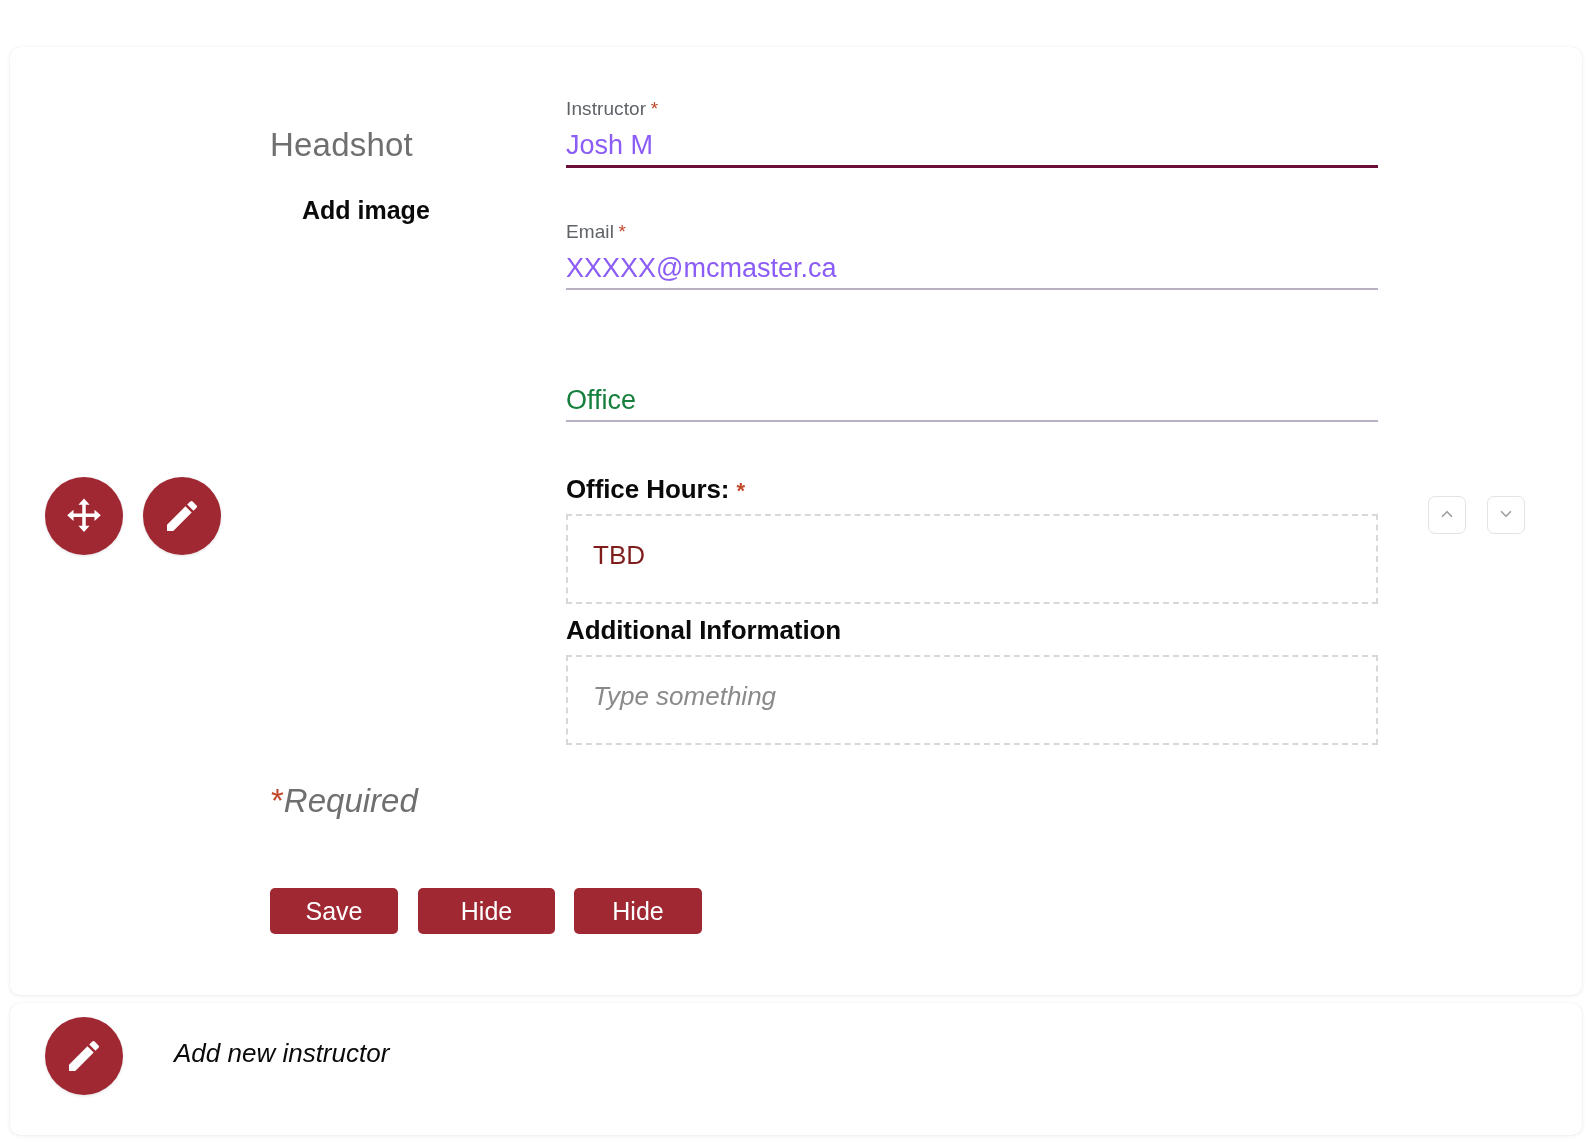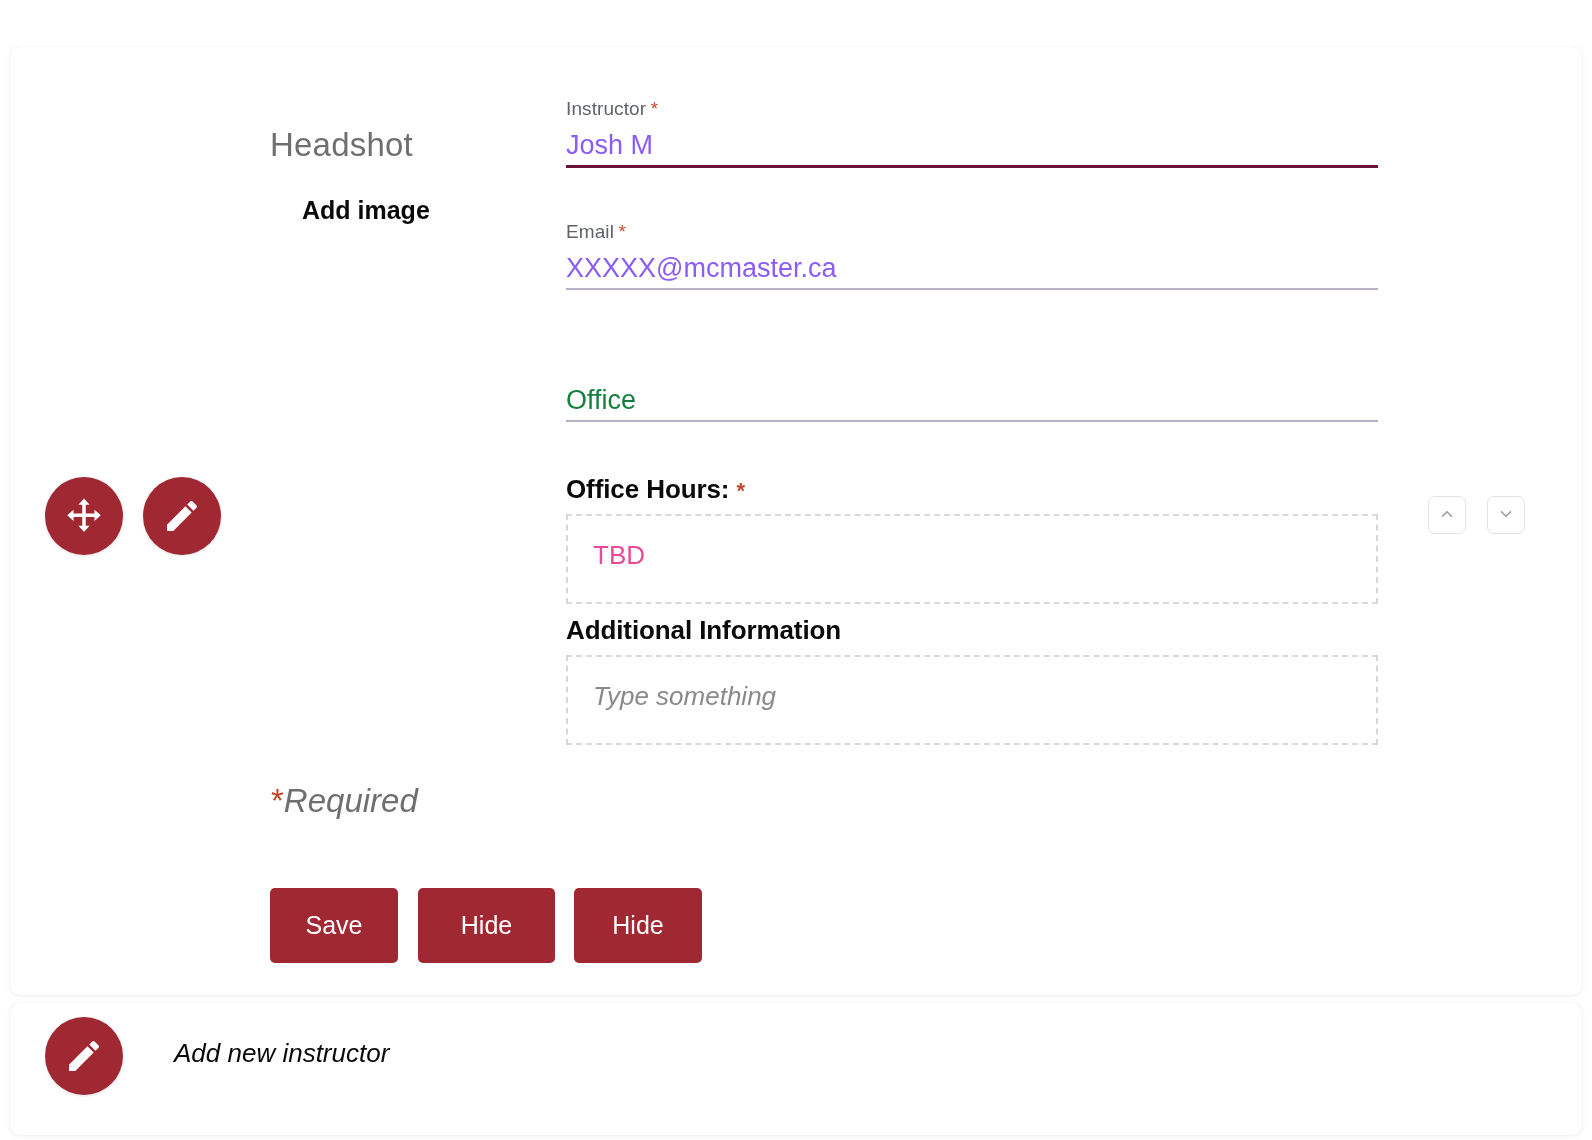--- a/index.html
+++ b/index.html
@@ -140,21 +140,21 @@
     left: 566px;
     width: 812px;
     border: 2px dashed #d8d8d8;
     box-sizing: border-box;
     background: #ffffff;
   }
   #office-hours-editor { top: 514px; height: 90px; }
   #additional-info-editor { top: 655px; height: 90px; }
   .editor-text {
     font-size: 26px;
-    color: #ec4899;
+    color: #7f1d1d;
     padding: 24px 0 0 25px;
   }
   .editor-text.placeholder {
     color: #8a8a8a;
     font-style: italic;
   }
 
   
   .required-note {
     position: absolute;
@@ -166,21 +166,21 @@
   }
   .required-note .star {
     color: #c0492b;
     font-style: normal;
   }
 
   
   .action-btn {
     position: absolute;
     top: 888px;
-    height: 75px;
+    height: 46px;
     border: none;
     border-radius: 5px;
     background: #a02833;
     color: #ffffff;
     font-family: "Liberation Sans", sans-serif;
     font-size: 25px;
     cursor: pointer;
     padding: 0;
   }
   #save-button  { left: 270px; width: 128px; }

